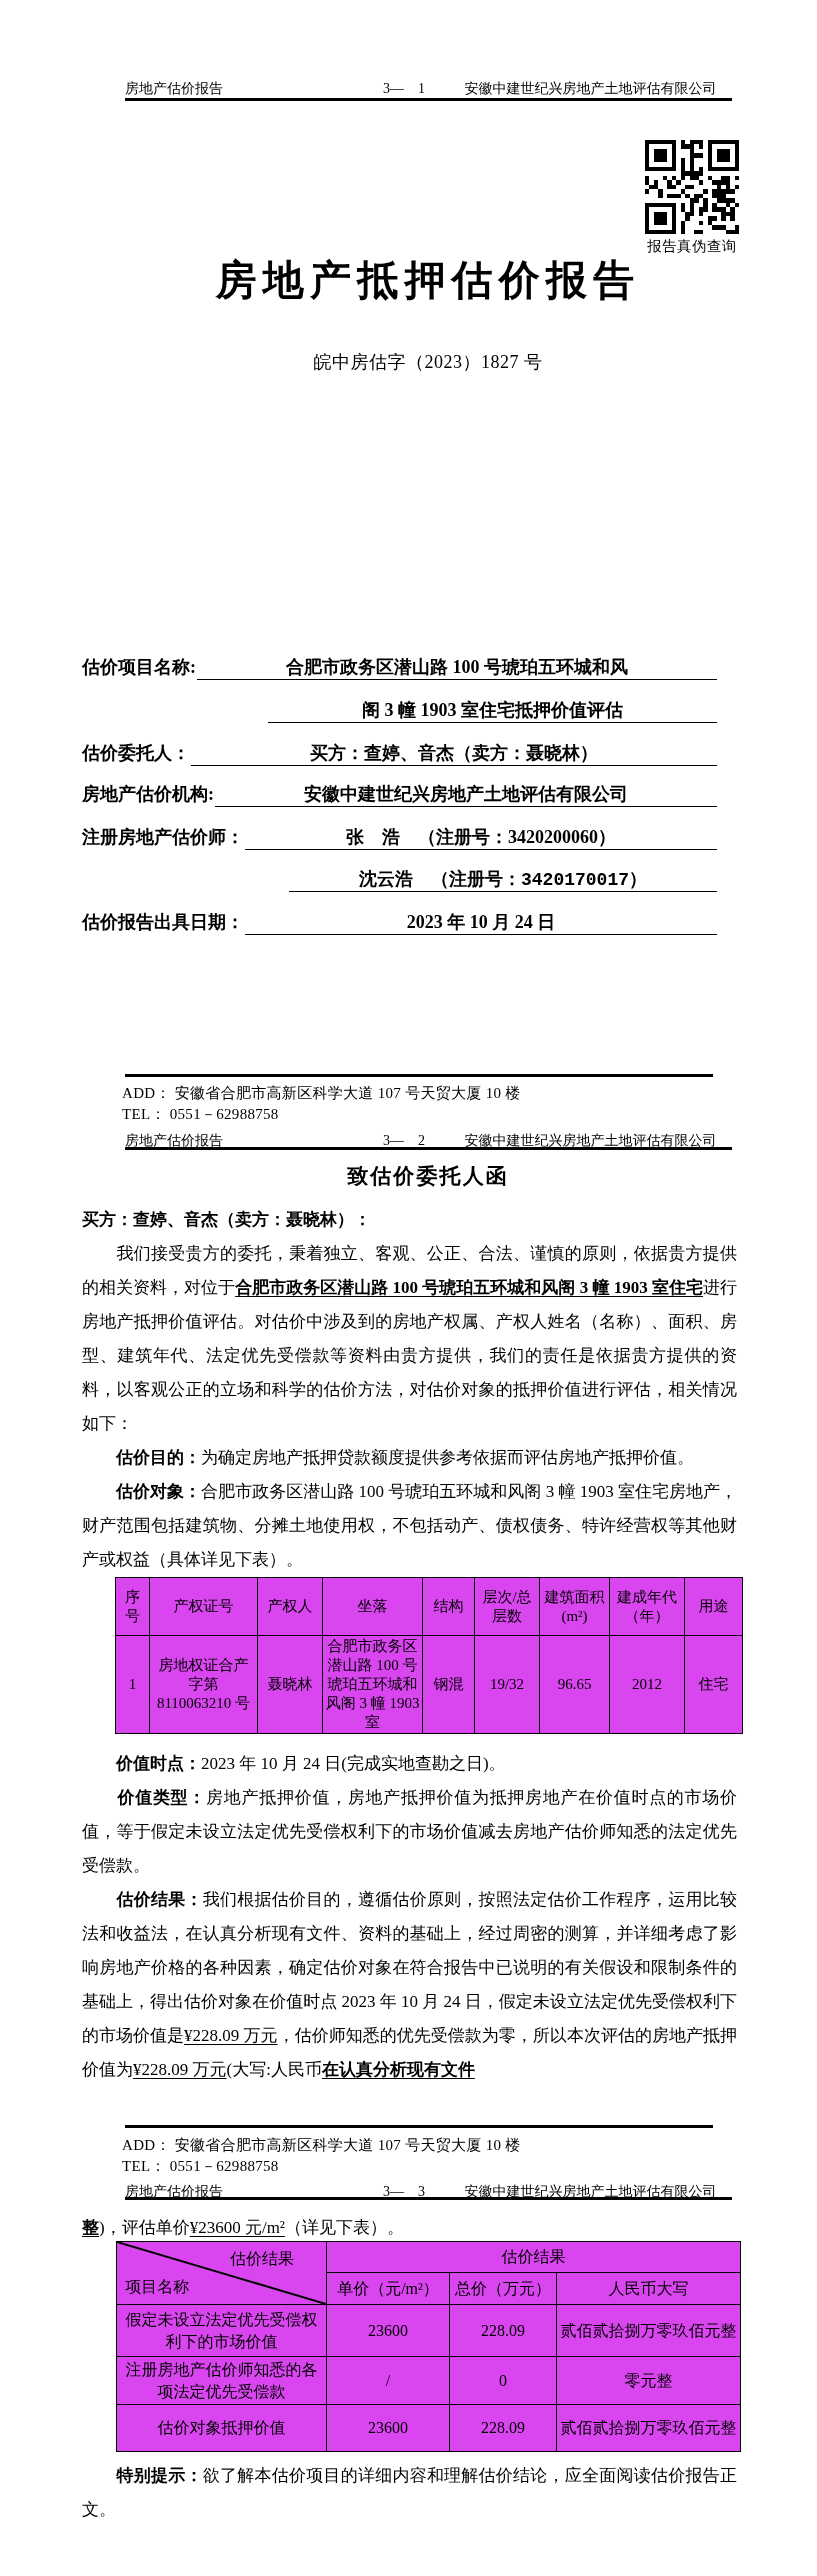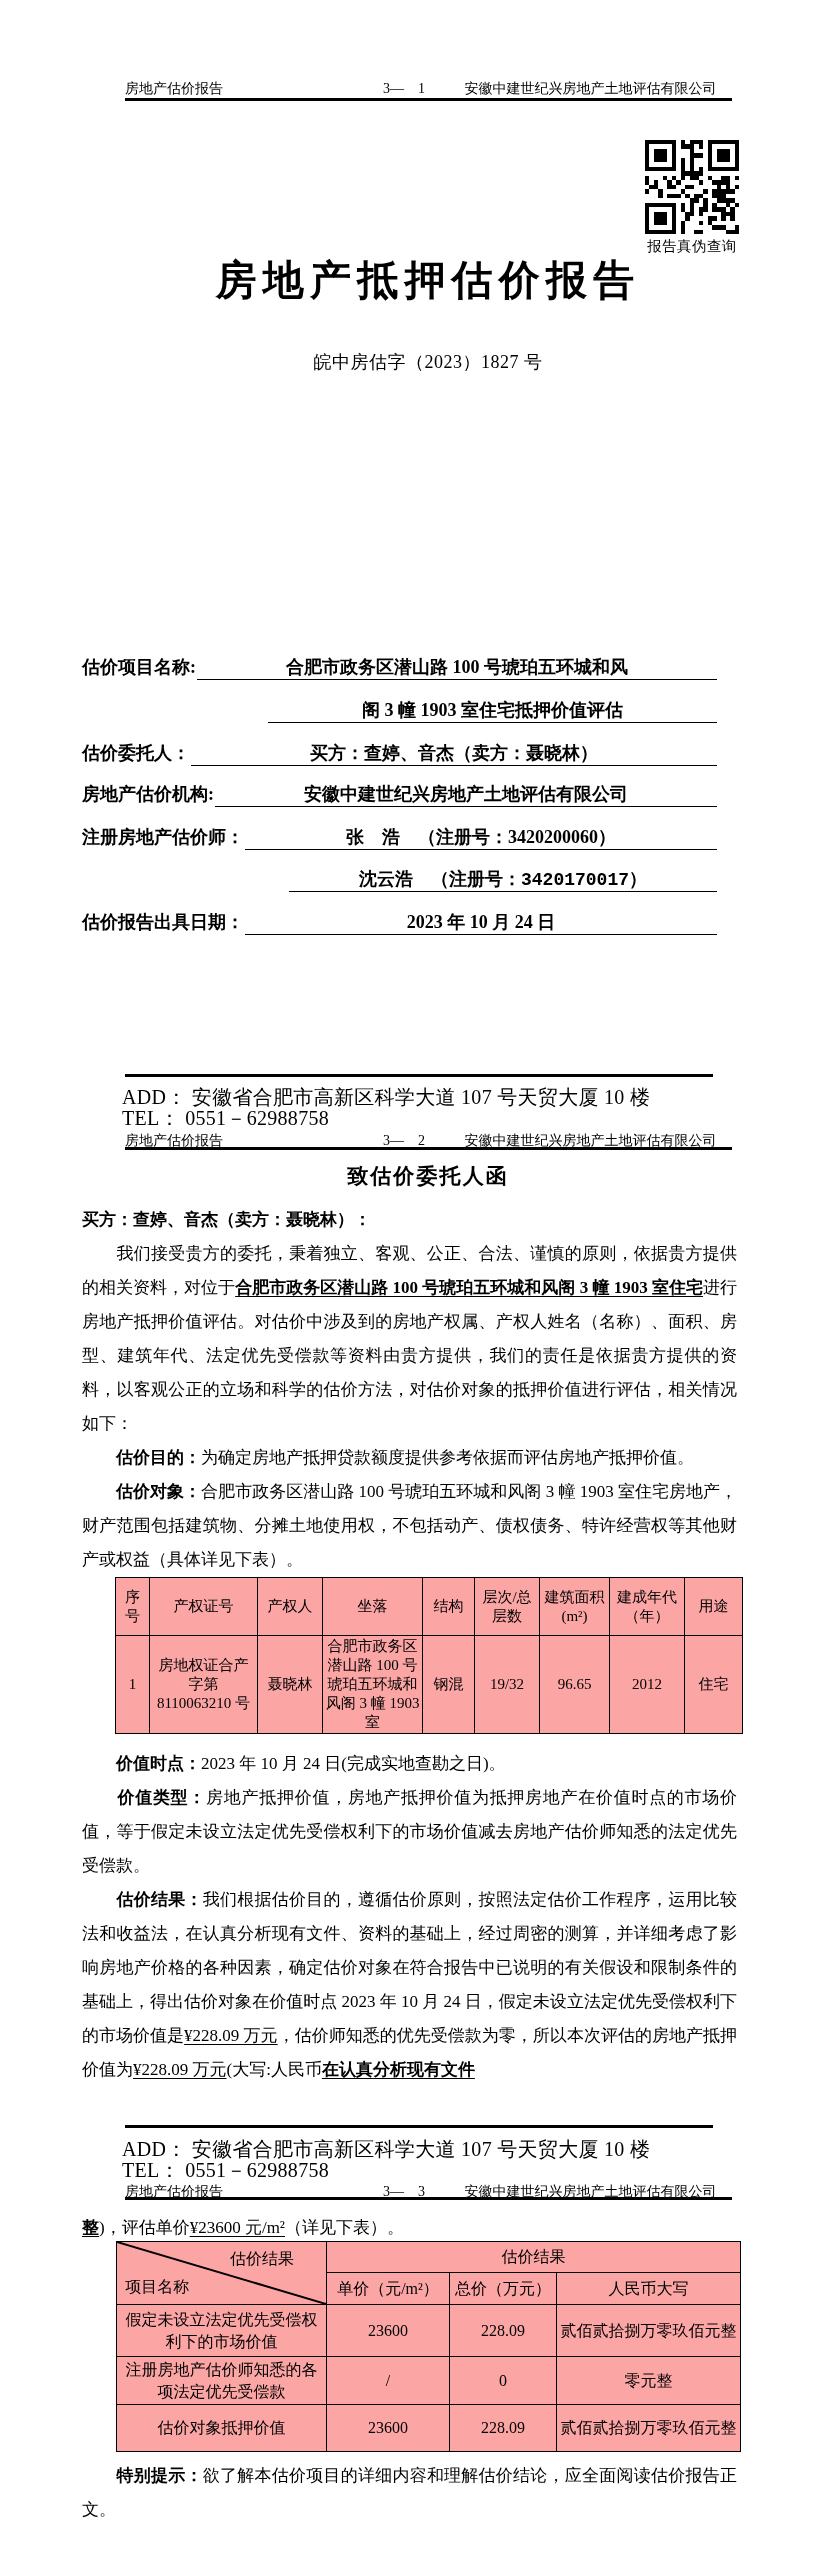--- a/index.html
+++ b/index.html
@@ -9,36 +9,36 @@
   .abs{position:absolute;}
   .b{font-weight:bold;}
   .u{text-decoration:underline;text-underline-offset:3.1px;}
   
   .phdr{position:absolute;left:125px;width:607px;height:17.5px;font-size:14px;}
   .phdr .hl{position:absolute;left:0;top:0;}
   .phdr .hc{position:absolute;left:258px;top:0;white-space:pre;}
   .phdr .hr{position:absolute;right:15.5px;top:0;}
   .hrule{position:absolute;left:125px;width:607px;height:2.6px;background:#000;}
   .frule{position:absolute;left:125px;width:588px;height:2.6px;background:#000;}
-  .ftxt{position:absolute;left:122px;font-size:20px;letter-spacing:0.3px;white-space:pre;}
+  .ftxt{position:absolute;left:122px;font-size:15px;letter-spacing:0.3px;white-space:pre;}
   
   #qr{top:140px;left:645px;width:94px;height:94px;}
   #qrcap{top:237px;left:643px;width:98px;text-align:center;font-size:14.4px;letter-spacing:0.5px;}
   #title{top:253px;left:124px;width:608px;text-align:center;font-size:41px;font-weight:bold;letter-spacing:6.2px;white-space:nowrap;}
   #docno{top:350px;left:124px;width:608px;text-align:center;font-size:18px;letter-spacing:0.5px;}
   .cfline{position:absolute;left:82px;right:101px;display:flex;height:25px;font-size:18px;font-weight:bold;white-space:pre;}
   .cfline .lab{padding-right:1px;}
   .cfline .val{flex:1;text-align:center;border-bottom:1.5px solid #000;padding-bottom:19px;}
   #cf2{left:268px;} #cf6{left:289px;font-family:Liberation Mono, monospace;}
   
   .flow{position:absolute;left:82px;width:655px;font-size:17px;line-height:34px;text-align:justify;}
   .flow p{margin:0;}
   #lttitle{top:1162px;left:124px;width:608px;text-align:center;font-size:21px;font-weight:bold;letter-spacing:2.1px;}
   
-  table{border-collapse:collapse;table-layout:fixed;background:#fca5a5;}
+  table{border-collapse:collapse;table-layout:fixed;background:#d946ef;}
   td{border:1.5px solid #000;text-align:center;vertical-align:middle;padding:1px 2.1px;overflow:hidden;}
   #ptable{position:absolute;left:115px;top:1577px;width:625px;font-size:15px;line-height:19px;}
   #rtable{position:absolute;left:116px;top:2241px;width:624px;font-size:16px;line-height:21.6px;}
   .diag{position:relative;}
   .dline{position:absolute;left:0;top:0;width:100%;height:100%;}
   .diag .ctr{position:absolute;top:6.2px;right:32px;}
   .diag .cbl{position:absolute;bottom:6.2px;left:8.2px;}
 </style>
 </head>
 <body>

